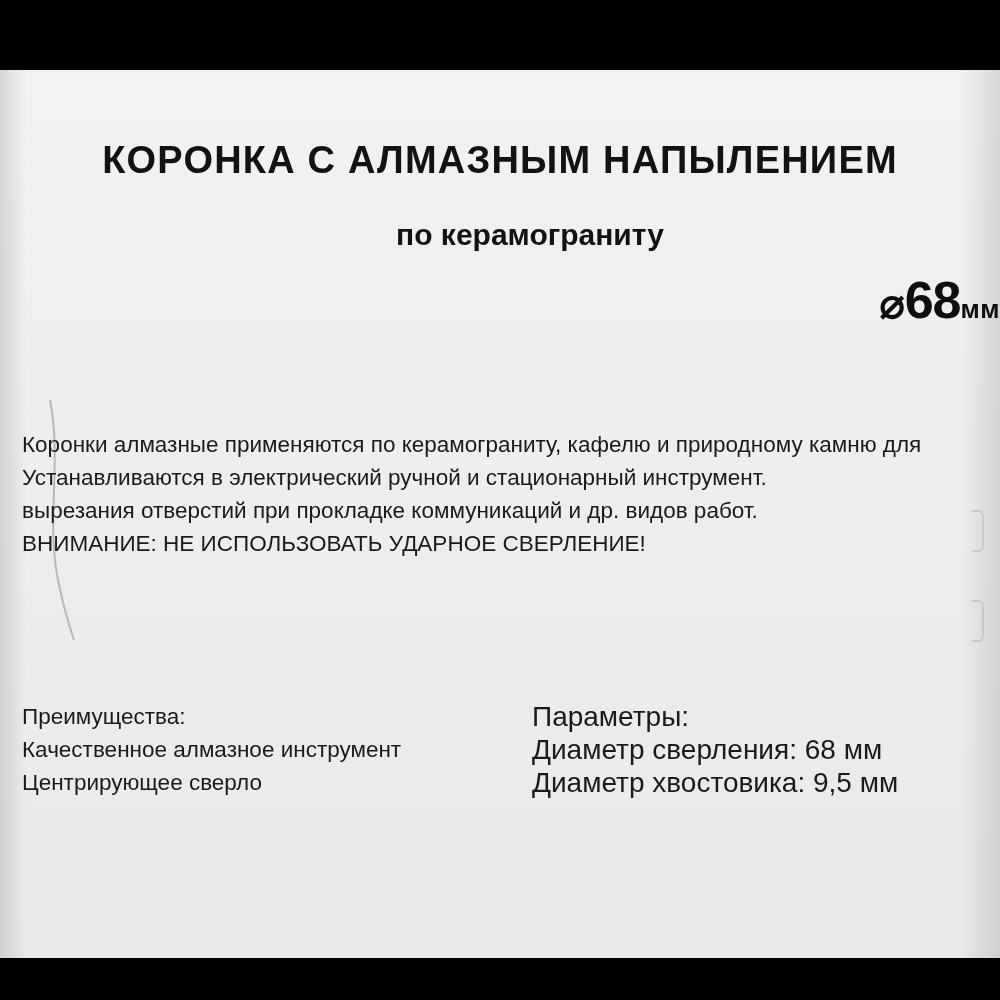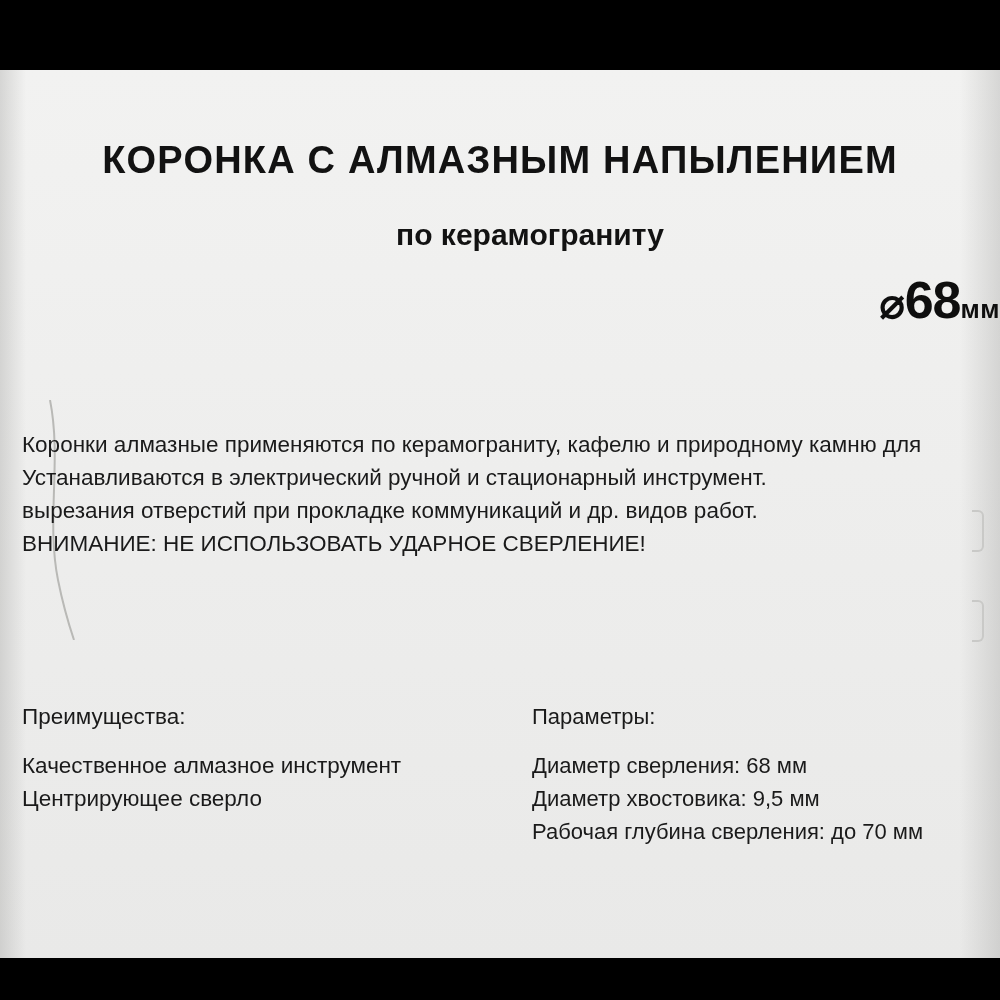--- a/index.html
+++ b/index.html
@@ -124,26 +124,26 @@
     width: 500px;
     font-size: 22.5px;
     line-height: 33px;
     color: #1a1a1a;
   }
   .col-right {
     position: absolute;
     left: 532px;
     top: 630px;
     width: 460px;
-    font-size: 22px;
+    font-size: 28px;
     line-height: 33px;
     color: #1a1a1a;
   }
   .col-head {
-    margin-bottom: 16px;
+    margin-bottom: 0;
   }
 
   
   .clip {
     position: absolute;
     right: 16px;
     width: 10px;
     height: 38px;
     border: 2px solid #c9c9c7;
     border-left: none;
@@ -187,17 +187,16 @@
     <div class="col-left">
       <div class="col-head">Преимущества:</div>
       <div>Качественное алмазное инструмент</div>
       <div>Центрирующее сверло</div>
     </div>
 
     <div class="col-right">
       <div class="col-head">Параметры:</div>
       <div>Диаметр сверления: 68 мм</div>
       <div>Диаметр хвостовика: 9,5 мм</div>
-      <div>Рабочая глубина сверления: до 70 мм</div>
     </div>
 
   </div>
 </div>
 
 </body></html>

